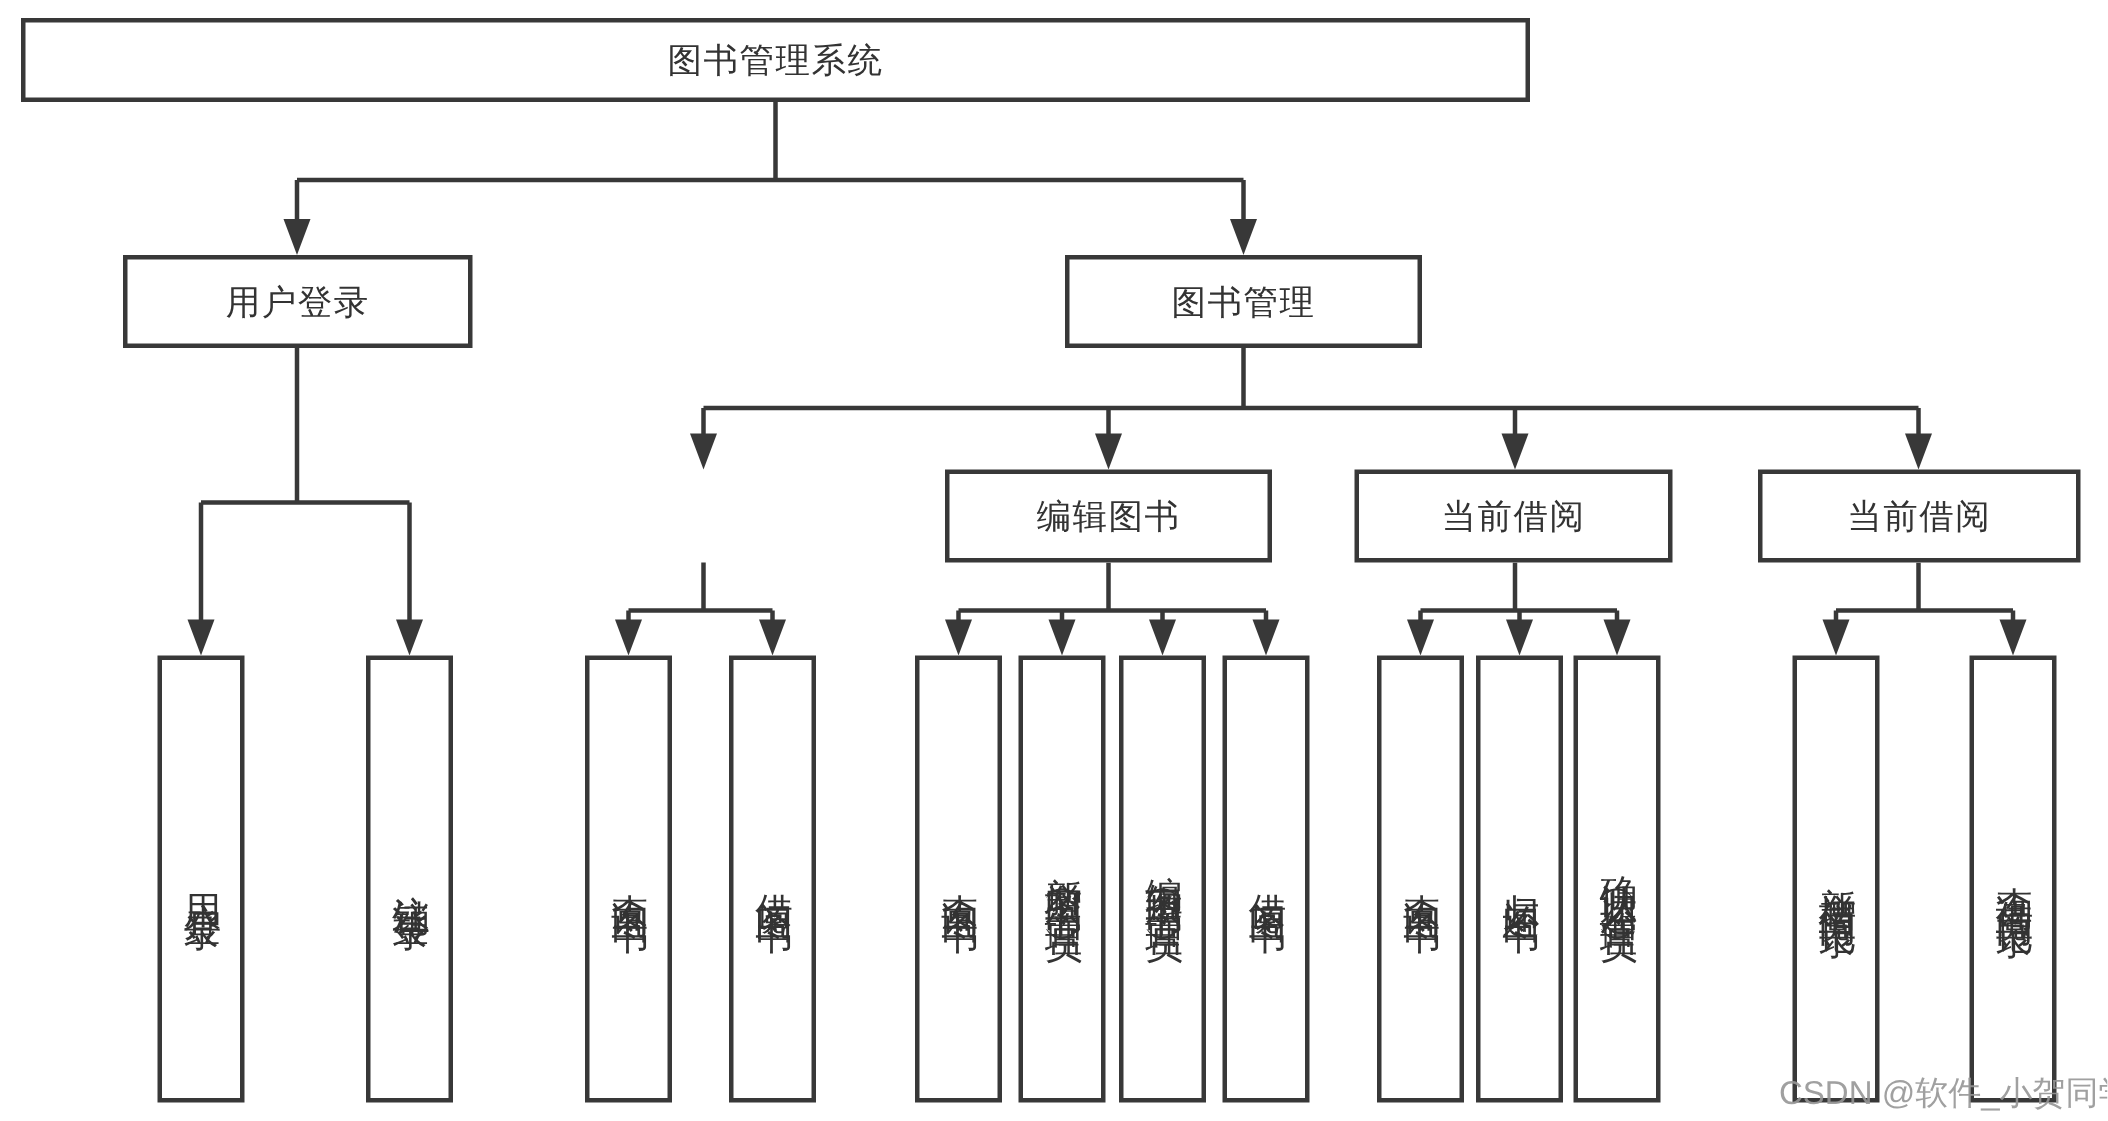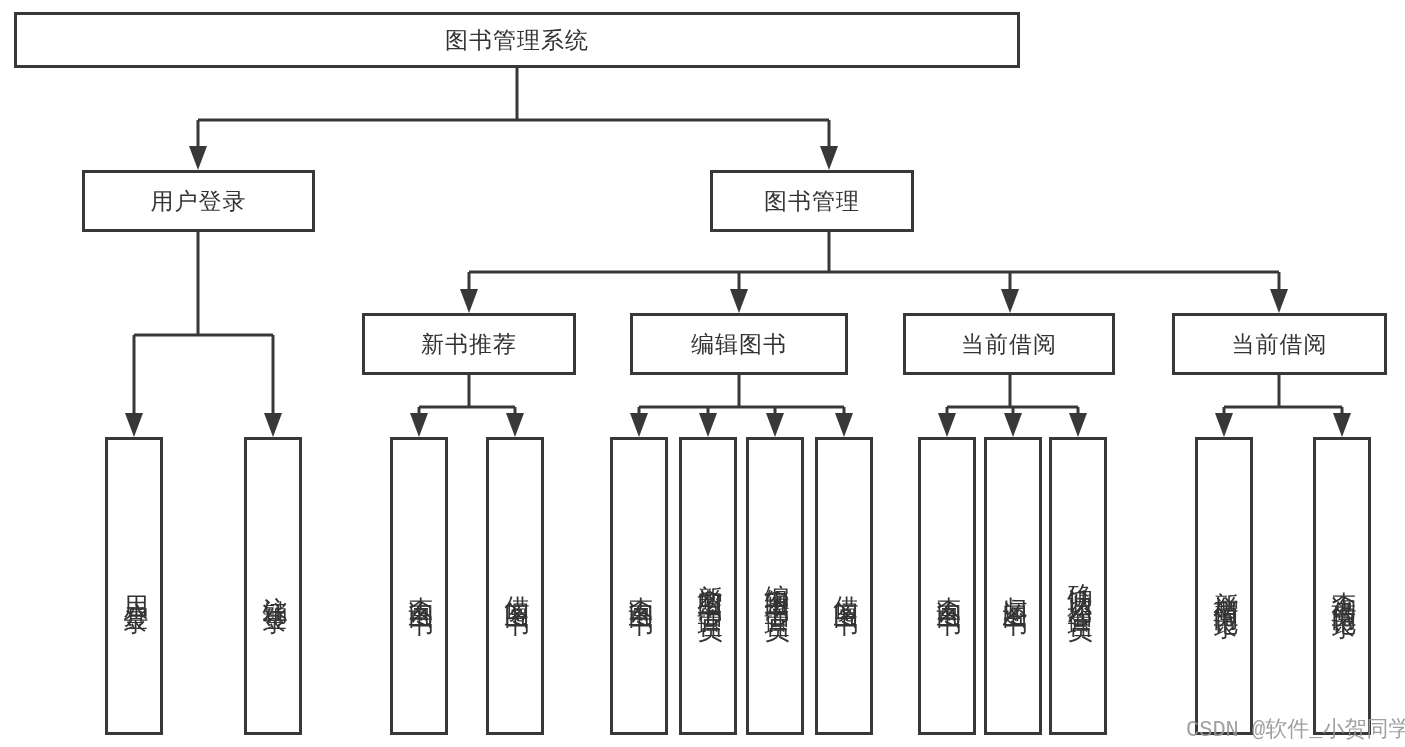--- a/index.html
+++ b/index.html
@@ -1,18 +1,18 @@
 <!DOCTYPE html>
 <html><head>
 <meta charset="utf-8">
 <style>
   html,body{margin:0;padding:0;background:#ffffff;}
   .stage{
     position:relative;width:1405px;height:747px;background:#ffffff;
-    font-family:Liberation Mono, monospace;color:#333333;
+    font-family:Liberation Sans, sans-serif;color:#333333;
     overflow:hidden;
   }
   .wires{position:absolute;left:0;top:0;width:1405px;height:747px;}
   .wires path{stroke:#383838;stroke-width:3;fill:none;}
   .wires polygon{fill:#383838;stroke:none;}
   .box{
     position:absolute;box-sizing:border-box;border:3px solid #383838;background:#ffffff;
     display:flex;align-items:center;justify-content:center;
     font-size:23px;letter-spacing:1px;z-index:2;
   }
@@ -71,23 +71,22 @@
     <g>
       <path d="M1279,375 V408 M1224,407 H1342 M1224,407 V416 M1342,407 V416"></path>
       <polygon points="1215,413 1233,413 1224,437"></polygon>
       <polygon points="1333,413 1351,413 1342,437"></polygon>
     </g>
   </svg>
 
   <div class="box" style="left:14px;top:12px;width:1006px;height:56px">图书管理系统</div>
 
   <div class="box" style="left:82px;top:170px;width:233px;height:62px">用户登录</div>
-  <div class="box" style="left:710px;top:170px;width:204px;height:62px">图书管理</div>
+  <div class="box" style="left:710px;top:170px;width:238px;height:62px">图书管理</div>
 
-  <div class="box" style="left:362px;top:313px;width:214px;height:62px">新书推荐</div>
   <div class="box" style="left:630px;top:313px;width:218px;height:62px">编辑图书</div>
   <div class="box" style="left:903px;top:313px;width:212px;height:62px">当前借阅</div>
   <div class="box" style="left:1172px;top:313px;width:215px;height:62px">当前借阅</div>
 
   <div class="vbox" style="left:105px;top:437px;width:58px;height:298px">用户登录</div>
   <div class="vbox" style="left:244px;top:437px;width:58px;height:298px">注销登录</div>
 
   <div class="vbox" style="left:390px;top:437px;width:58px;height:298px">查询图书</div>
   <div class="vbox" style="left:486px;top:437px;width:58px;height:298px">借阅图书</div>
 

